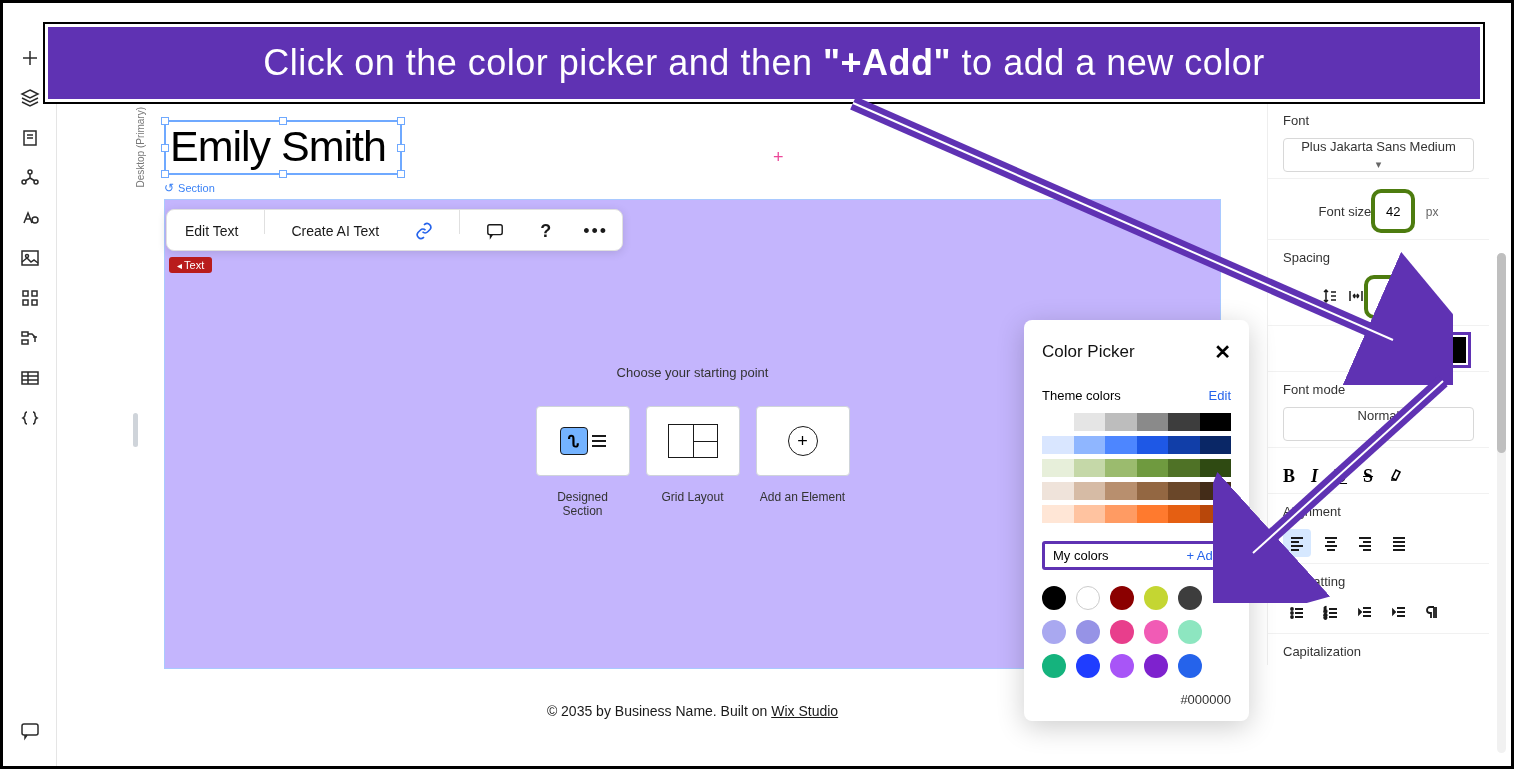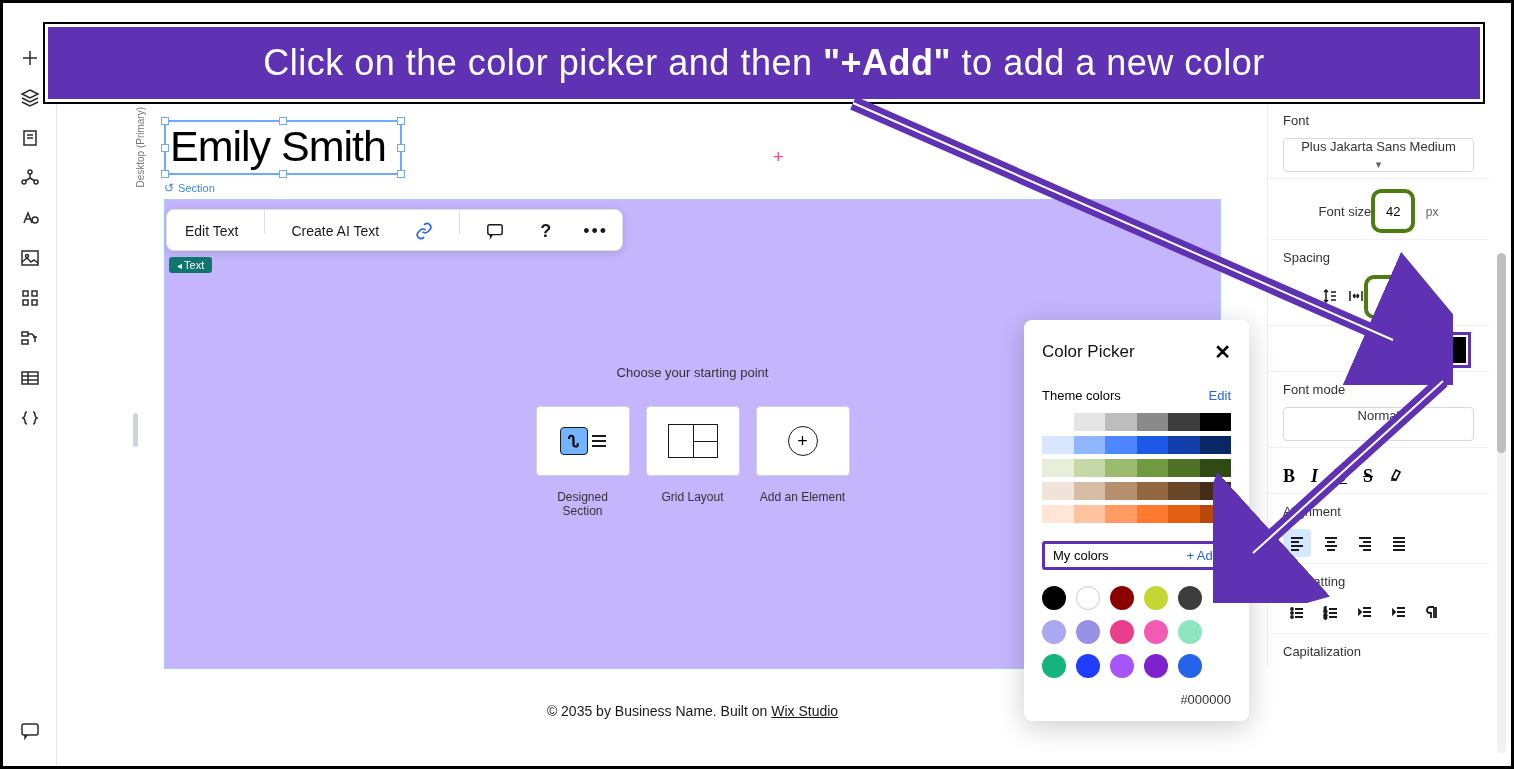--- a/index.html
+++ b/index.html
@@ -26,21 +26,21 @@
   .heading-sel .h-mb { left:50%; bottom:-5px; margin-left:-4px; }
   .heading-text { font-size:43px; font-weight:400; letter-spacing:-1px;margin-top:44px; }
   .section-label { position:absolute; left:161px; top:178px; font-size:11px; color:#3b82f6; }
   .section-label::before { content:'↺'; display:inline-block; margin-right:4px; font-size:12px; }
   
   .float-tb { position:absolute; left:163px; top:206px; background:#fff; border:1px solid #e0e0e0; border-radius:8px; box-shadow:0 2px 10px rgba(0,0,0,0.12); display:flex; align-items:flex-start; height:42px; padding:0 6px;gap:12px; }
   .float-tb .btn { padding:0 12px; font-size:14px; color:#1a1a1a; cursor:pointer; height:42px; display:flex; align-items:center; }
   .float-tb .sep { width:1px; height:24px; background:#e0e0e0; margin:0 2px; }
   .float-tb .link-icon { color:#2563eb; font-size:16px; }
   .float-tb .more { font-size:18px; letter-spacing:2px; padding:0 8px; }
-  .text-tag { position:absolute; left:166px; top:254px; background:#0f766e; color:#fff; font-size:11px; padding:2px 8px; border-radius:3px; }
+  .text-tag { position:absolute; left:166px; top:254px; background:#b91c1c; color:#fff; font-size:11px; padding:2px 8px; border-radius:3px; }
   .text-tag::before { content:'◂'; font-size:10px; margin-right:2px; }
   
   .section-body { position:absolute; left:161px; top:196px; width:1057px; height:470px; border:1px solid #a9c9ff; background:#c4b5fd; }
   .section-inner { position:absolute; left:0; top:70px; right:0; bottom:0; }
   .start-title { text-align:center; font-size:13px; color:#333; margin-top:95px; }
   .cards { display:flex; justify-content:center; gap:16px; margin-top:26px; }
   .card { width:94px; text-align:center; }
   .card .box { width:94px; height:70px; border:1px solid #cfd4da; border-radius:4px; background:#fff; display:flex; align-items:center; justify-content:center; }
   .card .lbl { font-size:12px; color:#333; margin-top:14px; }
   .designed-preview { display:flex; gap:4px; align-items:center; }

